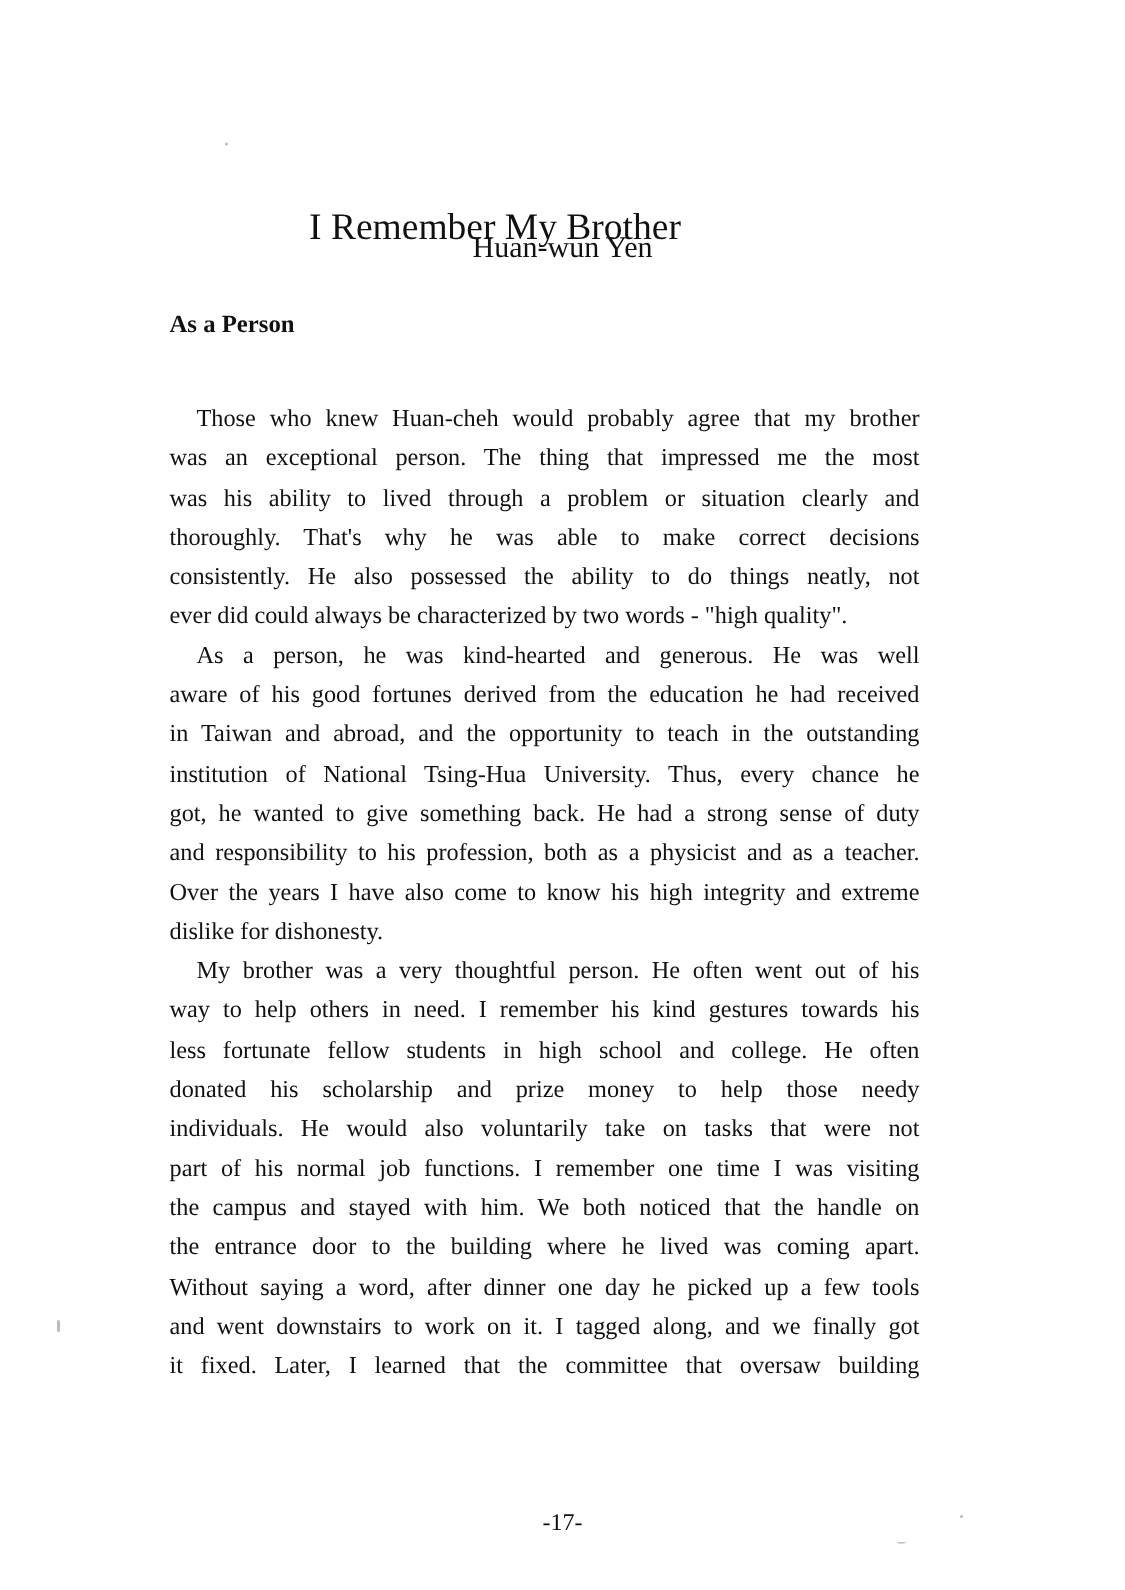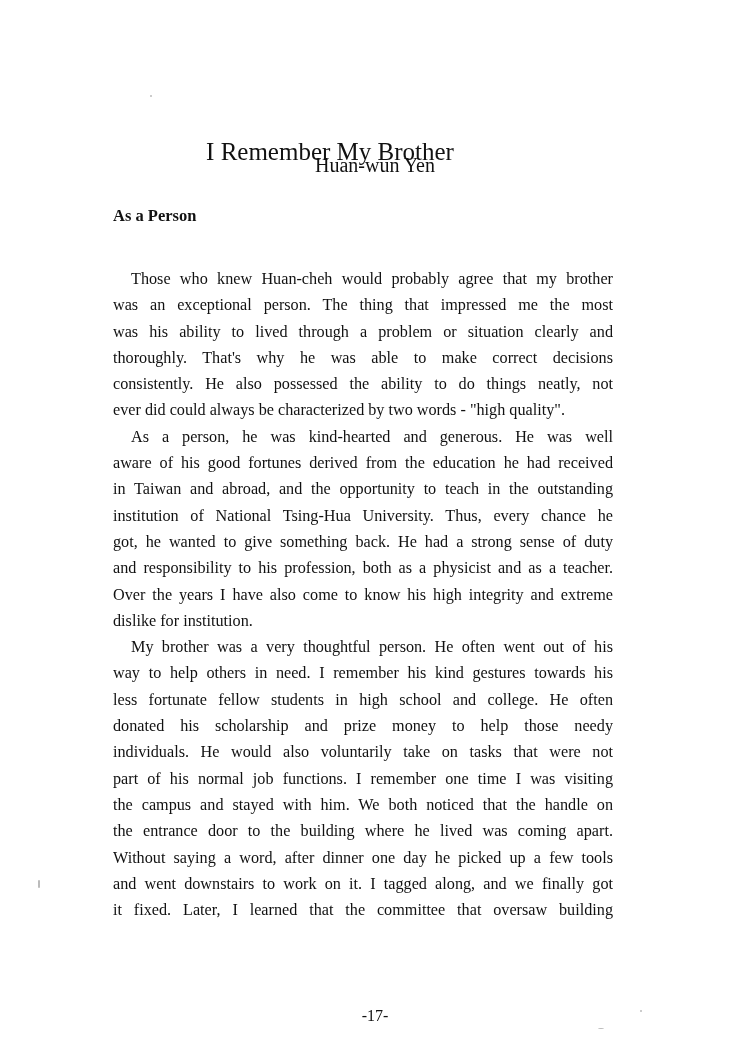--- a/index.html
+++ b/index.html
@@ -36,21 +36,21 @@
         <span class="line end">ever did could always be characterized by two words - "high quality".</span>
       </div>
       <div>
         <span class="line indent">As a person, he was kind-hearted and generous.  He was well</span>
         <span class="line">aware of his good fortunes derived from the education he had received</span>
         <span class="line">in Taiwan and abroad, and the opportunity to teach in the outstanding</span>
         <span class="line">institution of National Tsing-Hua University.  Thus, every chance he</span>
         <span class="line">got, he wanted to give something back.  He had a strong sense of duty</span>
         <span class="line">and responsibility to his profession, both as a physicist and as a teacher.</span>
         <span class="line">Over the years I have also come to know his high integrity and extreme</span>
-        <span class="line end">dislike for institution.</span>
+        <span class="line end">dislike for dishonesty.</span>
       </div>
       <div>
         <span class="line indent">My brother was a very thoughtful person.  He often went out of his</span>
         <span class="line">way to help others in need.  I remember his kind gestures towards his</span>
         <span class="line">less fortunate fellow students in high school and college.  He often</span>
         <span class="line">donated his scholarship and prize money to help those needy</span>
         <span class="line">individuals.  He would also voluntarily take on tasks that were not</span>
         <span class="line">part of his normal job functions.  I remember one time I was visiting</span>
         <span class="line">the campus and stayed with him.  We both noticed that the handle on</span>
         <span class="line">the entrance door to the building where he lived was coming apart.</span>

